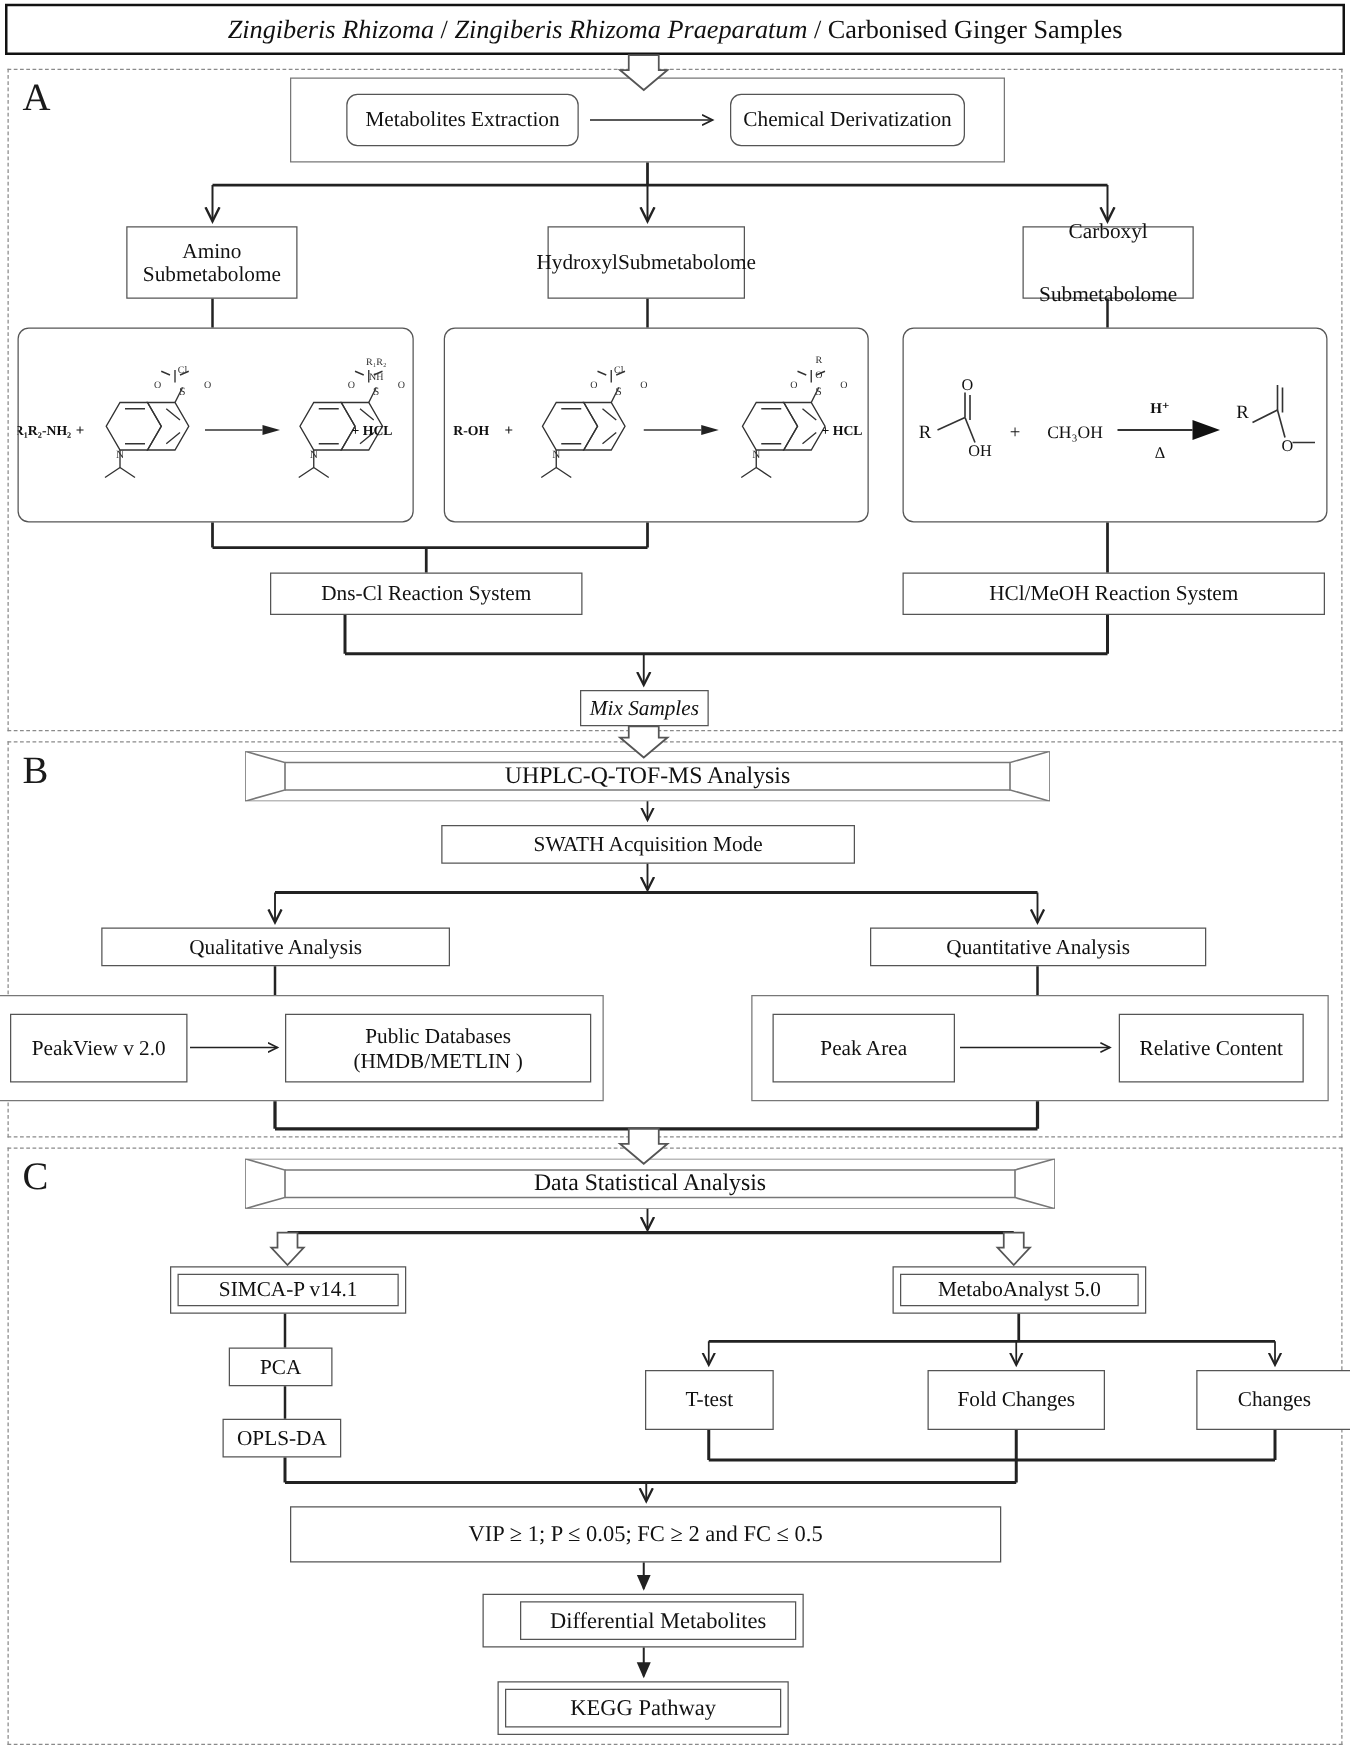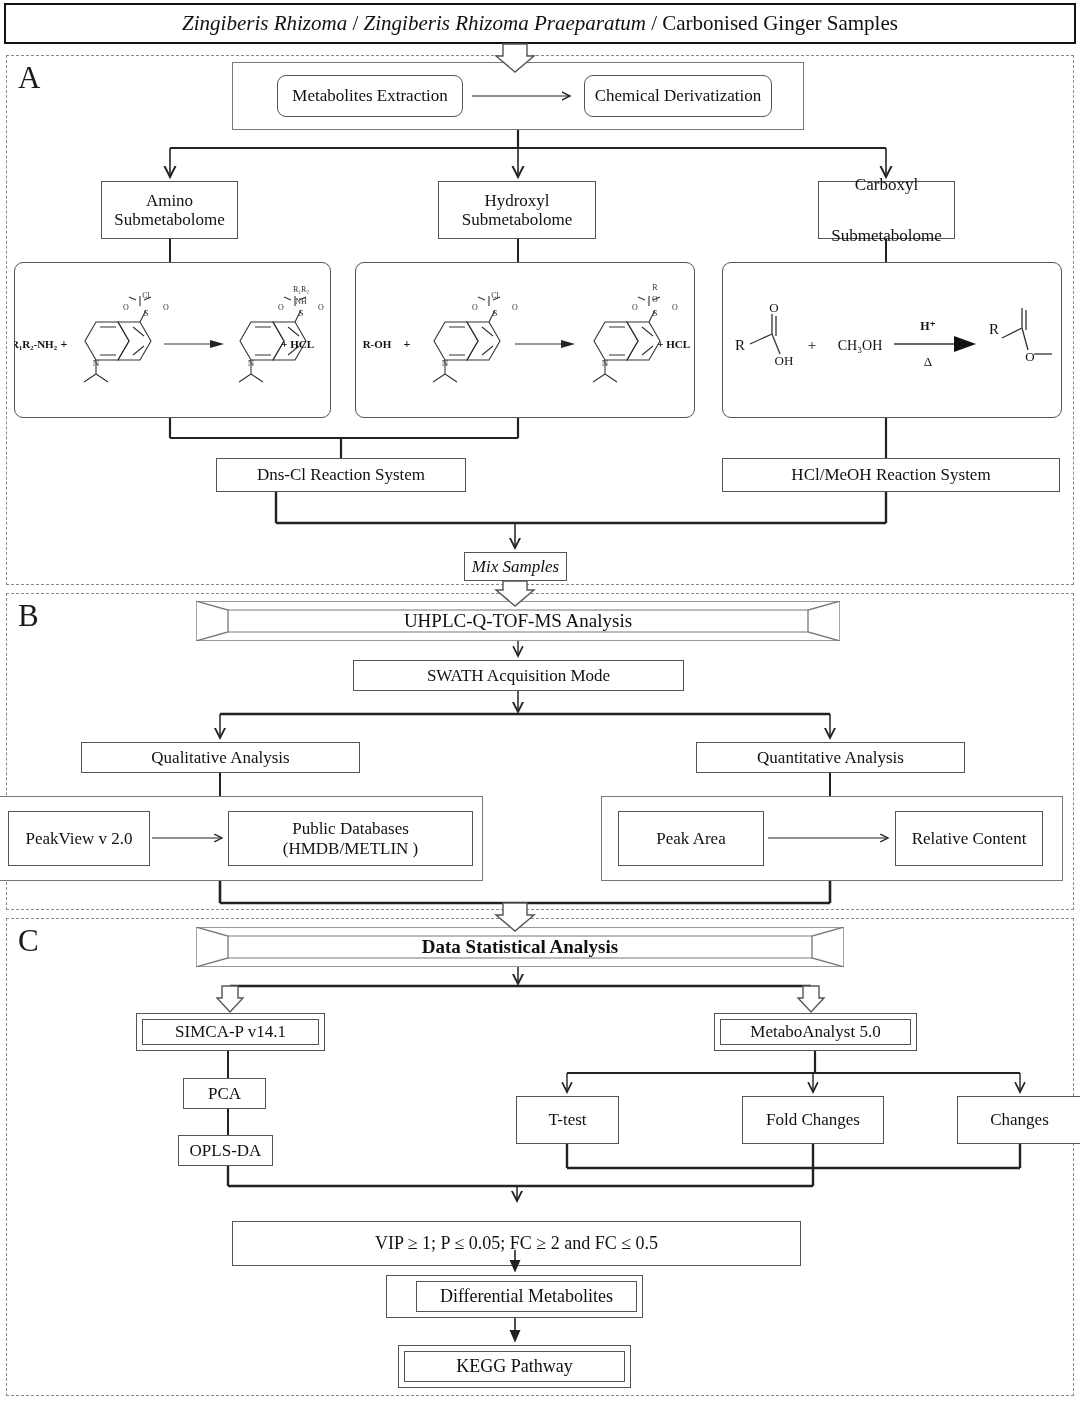--- a/index.html
+++ b/index.html
@@ -63,21 +63,21 @@
     <span class="t17">Metabolites Extraction</span>
   </div>
   <div class="bx round" style="left:584px;top:75px;width:188px;height:42px;">
     <span class="t17">Chemical Derivatization</span>
   </div>
 
   <div class="bx" style="left:101px;top:181px;width:137px;height:58px;flex-direction:column;">
     <span class="t17">Amino</span>
     <span class="t17">Submetabolome</span>
   </div>
-  <div class="bx" style="left:438px;top:181px;width:158px;height:58px;flex-direction:column;">
+  <div class="bx" style="left:438px;top:181px;width:158px;height:58px;flex-direction:row;">
     <span class="t17">Hydroxyl</span>
     <span class="t17">Submetabolome</span>
   </div>
   <div class="bx" style="left:818px;top:181px;width:137px;height:58px;flex-direction:column;gap:32px;">
     <span class="t17">Carboxyl</span>
     <span class="t17">Submetabolome</span>
   </div>
 
   <div class="bx round" style="left:14px;top:262px;width:317px;height:156px;"></div>
   <div class="bx round" style="left:355px;top:262px;width:340px;height:156px;"></div>
@@ -238,21 +238,21 @@
   </div>
 
   <div class="frame" style="left:601px;top:796px;width:462px;height:85px;"></div>
   <div class="bx" style="left:895px;top:811px;width:148px;height:55px;">
     <span class="t17">Relative Content</span>
   </div>
   <div class="bx" style="left:618px;top:811px;width:146px;height:55px;">
     <span class="t17">Peak Area</span>
   </div>
 
-  <div class="ribbon" style="left:196px;top:927px;width:648px;height:40px;font-weight:bold;">
+  <div class="ribbon" style="left:196px;top:927px;width:648px;height:40px;">
     <svg width="648" height="40" viewBox="0 0 648 40">
       <polygon points="0,0 648,0 648,40 0,40" fill="#fff" stroke="#777" stroke-width="1.3"></polygon>
       <polygon points="0,0 32,9 32,31 0,40" fill="#fff" stroke="#777" stroke-width="1.3"></polygon>
       <polygon points="648,0 616,9 616,31 648,40" fill="#fff" stroke="#777" stroke-width="1.3"></polygon>
       <line x1="32" y1="9" x2="616" y2="9" stroke="#777" stroke-width="1.2"></line>
       <line x1="32" y1="31" x2="616" y2="31" stroke="#777" stroke-width="1.2"></line>
     </svg>
     <div class="lbl">
         <span class="t19">Data Statistical Analysis</span>
       </div>
@@ -279,21 +279,21 @@
   <div class="bx" style="left:516px;top:1096px;width:103px;height:48px;">
     <span class="t17">T-test</span>
   </div>
   <div class="bx" style="left:742px;top:1096px;width:142px;height:48px;">
     <span class="t17">Fold Changes</span>
   </div>
   <div class="bx" style="left:957px;top:1096px;width:125px;height:48px;">
     <span class="t17">Changes</span>
   </div>
 
-  <div class="bx" style="left:232px;top:1205px;width:569px;height:45px;margin-top:16px;">
+  <div class="bx" style="left:232px;top:1205px;width:569px;height:45px;">
     <span class="t18">VIP ≥ 1; P ≤ 0.05; FC ≥ 2 and FC ≤ 0.5</span>
   </div>
 
   <div class="bx dbl" style="left:386px;top:1275px;width:257px;height:43px;padding-left:29px;">
     <div class="inner">
         <span class="t18">Differential Metabolites</span>
       </div>
   </div>
   <div class="bx dbl" style="left:398px;top:1345px;width:233px;height:43px;">
     <div class="inner">

